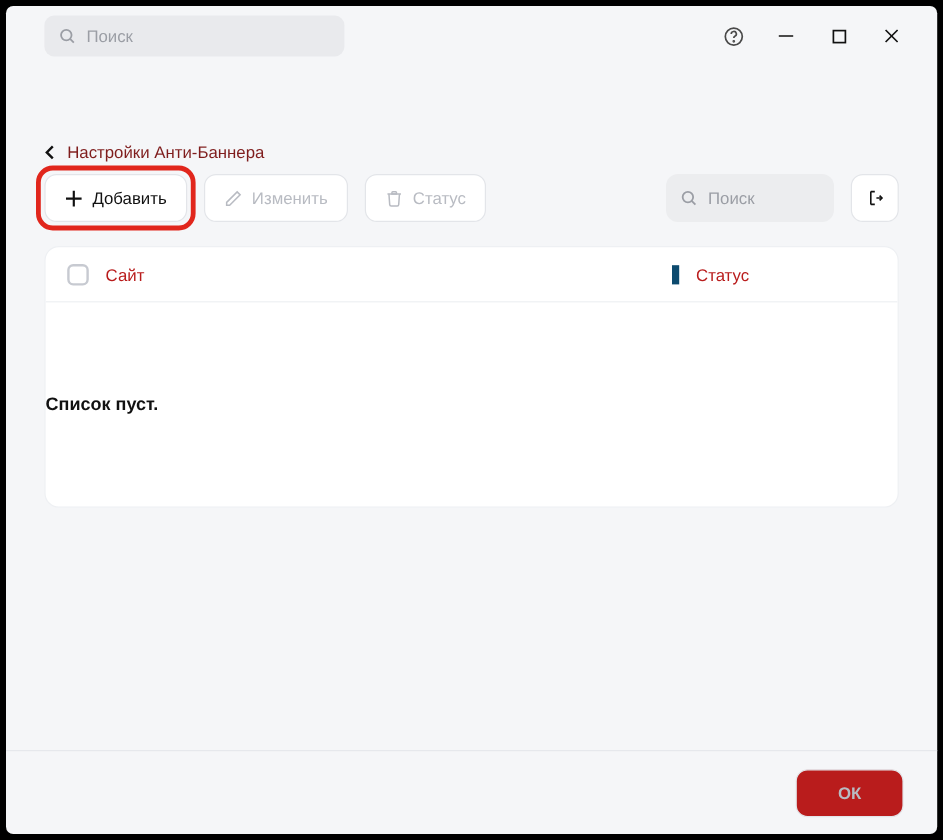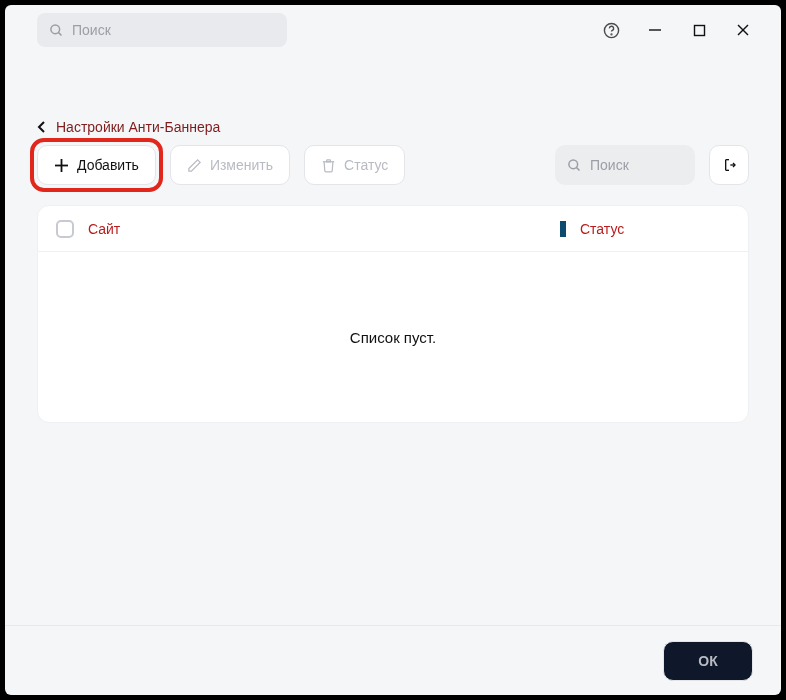--- a/index.html
+++ b/index.html
@@ -141,36 +141,35 @@
   border-radius: 5px;
   margin-right: 14px;
   cursor: pointer;
 }
 .col-site { flex: 1; }
 .col-status { width: 170px; border-left: 6px solid #0c4a6e; padding-left: 14px; }
 .table-body {
   height: 170px;
   display: flex;
   align-items: center;
-  justify-content: center;
   font-size: 15px;
-  font-weight: 400;
+  font-weight: 700;
   color: #111;
 }
 .footer {
   height: 70px;
   border-top: 1px solid #E6E8EC;
   display: flex;
   align-items: center;
   justify-content: flex-end;
   gap: 14px;
   padding: 0 28px;
 }
 .footer .btn { min-width: 90px; justify-content: center; font-weight: 600; }
-.footer .btn.disabled { background: #0f172a; }
+.footer .btn.disabled { background: #b91c1c; }
 </style>
 </head>
 <body>
 
 <div class="window">
 
   <div class="titlebar">
     <div class="search-top">
       <svg width="15" height="15" viewBox="0 0 24 24" fill="none" stroke="#9B9EA5" stroke-width="2.4">
           <circle cx="10" cy="10" r="7"></circle>

